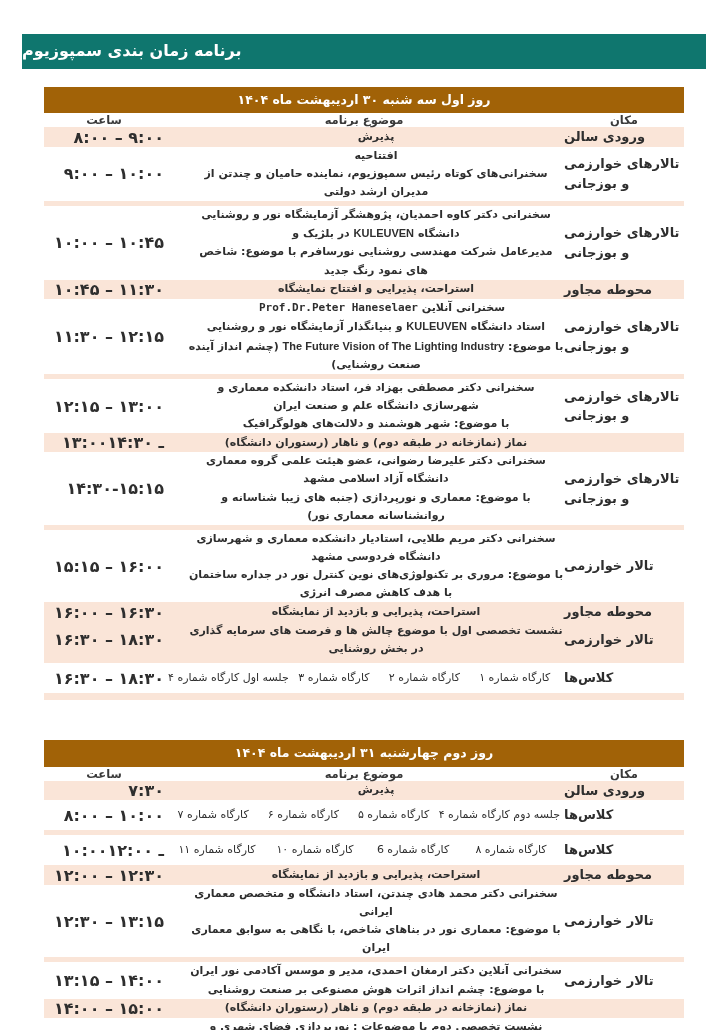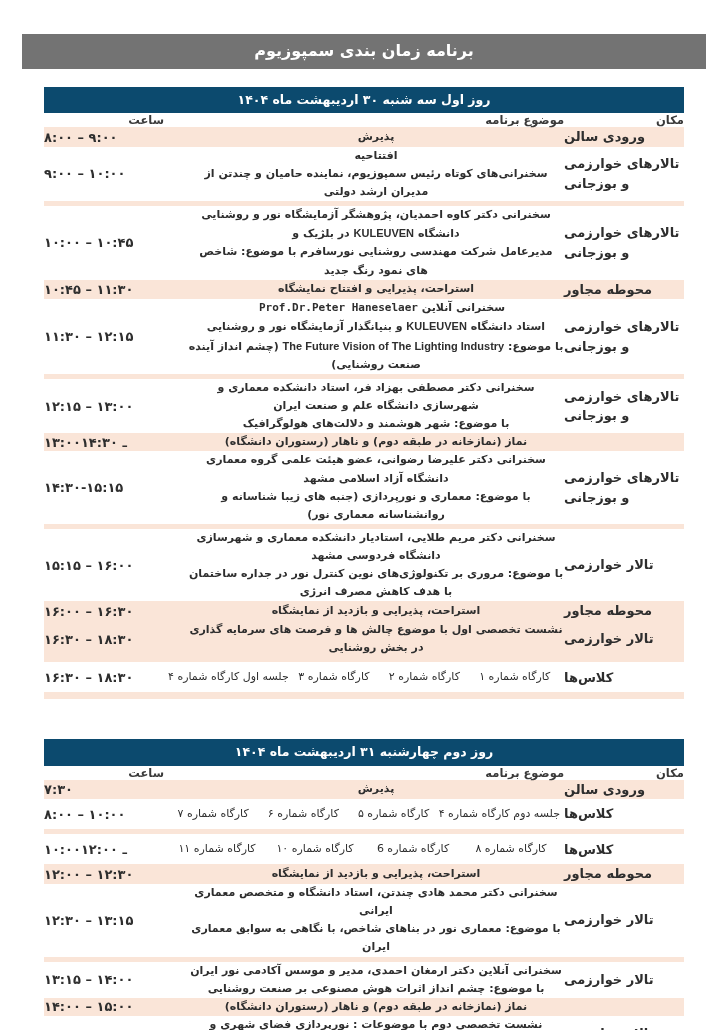--- a/index.html
+++ b/index.html
@@ -16,31 +16,31 @@
   }
   .page {
     width: 728px;
     height: 1030px;
     box-sizing: border-box;
     padding: 0 22px;
     position: relative;
   }
   .main-title-band {
     margin-top: 34px;
-    background: #737373;
+    background: #0f766e;
     color: #ffffff;
-    text-align: center;
+    text-align: left;
     font-size: 16px;
     font-weight: bold;
     letter-spacing: 0.3px;
     padding: 7px 0 8px 0;
     line-height: 1.25;
   }
   .day-title-band {
-    background: #0c4a6e;
+    background: #a16207;
     color: #ffffff;
     text-align: center;
     font-size: 12.5px;
     font-weight: bold;
     padding: 5px 0 5px 0;
     margin: 0 22px;
     line-height: 1.3;
   }
   table.sched {
     width: 100%;
@@ -49,37 +49,37 @@
     margin: 0;
   }
   table.sched td, table.sched th {
     padding: 0;
     vertical-align: middle;
   }
   .colhead td {
     font-size: 11.5px;
     font-weight: bold;
     color: #3a3a3a;
-    text-align: right;
+    text-align: center;
     padding: 9px 0 9px 0;
     background: #ffffff;
   }
   .c-time { width: 120px; text-align: center; }
   .c-topic { text-align: center; }
   .c-place { width: 120px; text-align: center; }
 
   tr.r-shade td { background: #fae5d8; }
   tr.r-plain td { background: #ffffff; }
   tr.sep td { height: 5px; background: #fae5d8; padding: 0; font-size:0; line-height:0;}
 
   td.time-cell {
-    font-size: 13px;
+    font-size: 16px;
     font-weight: bold;
     color: #2e2e2e;
-    text-align: left;
+    text-align: right;
     padding: 6px 2px;
     direction: ltr;
   }
   td.place-cell {
     font-size: 13px;
     font-weight: bold;
     color: #2e2e2e;
     text-align: left;
     padding: 6px 2px;
     line-height: 1.5;

